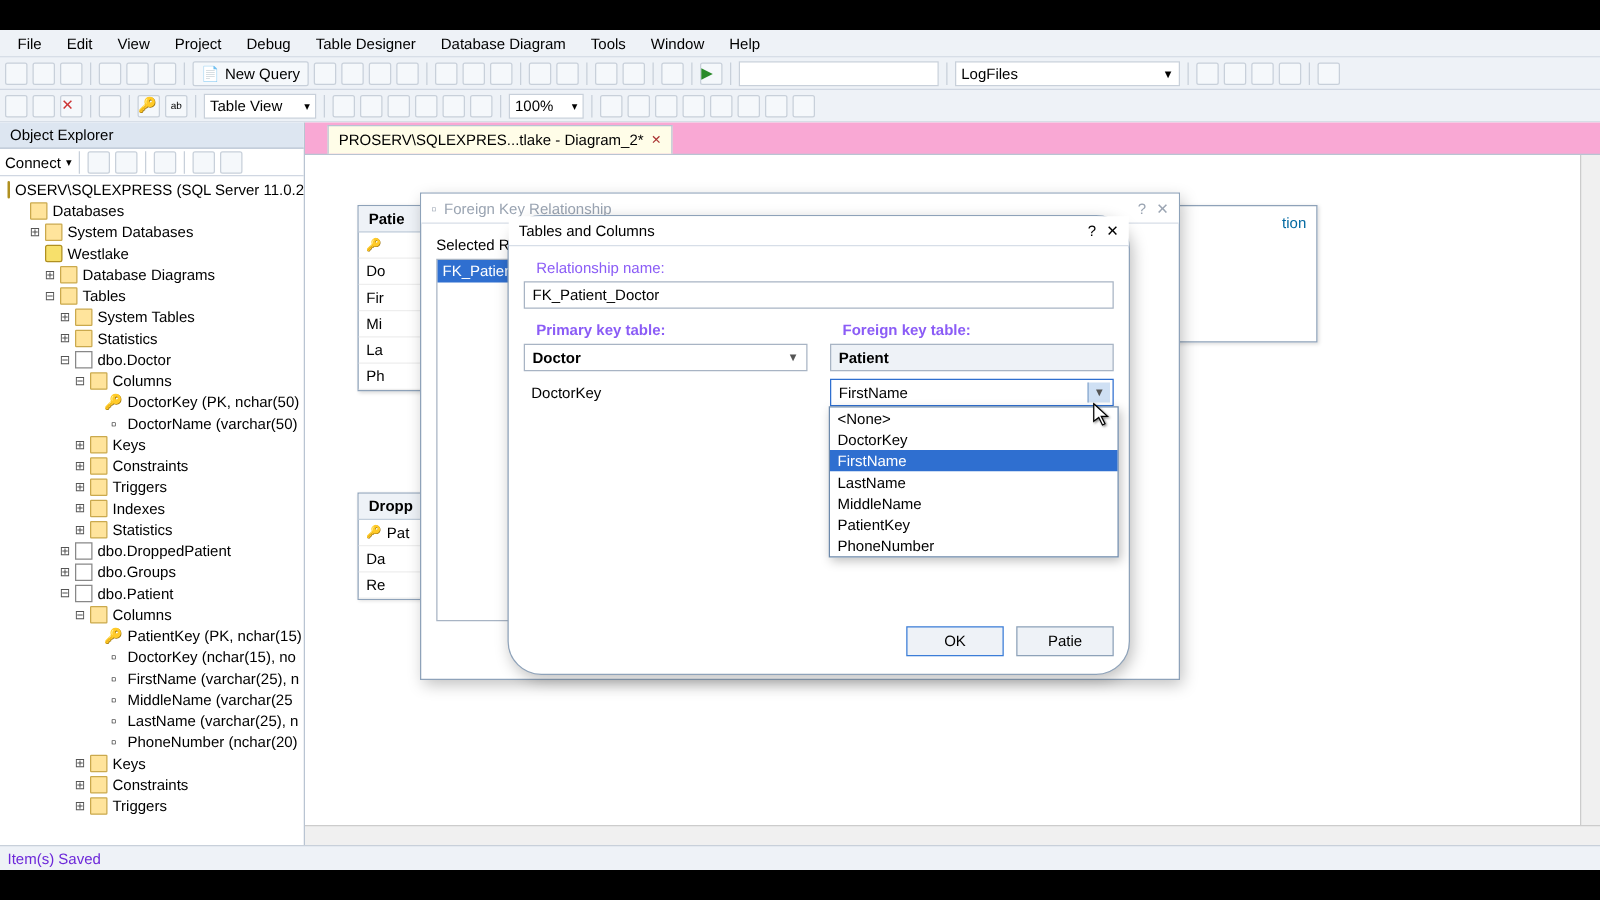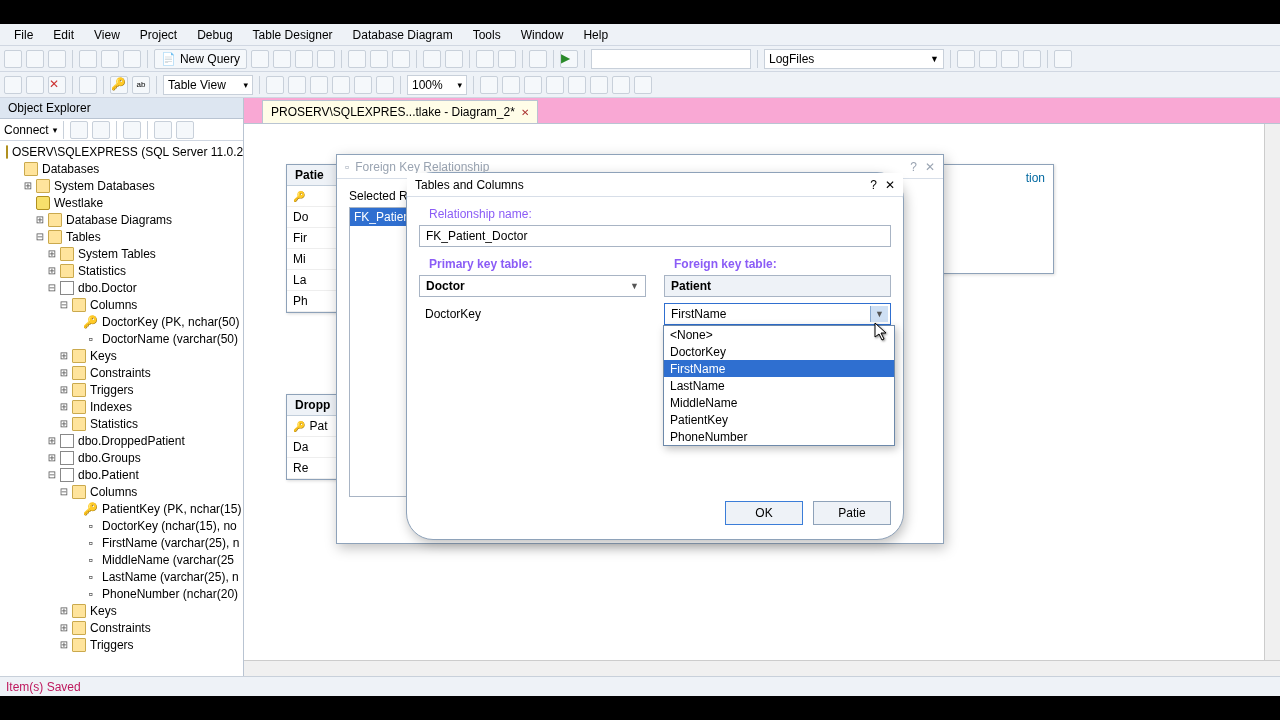--- a/index.html
+++ b/index.html
@@ -68,21 +68,21 @@
   .mapgrid .cell { height:22px; border:1px solid #d0d7e2; padding:0 6px; display:flex; align-items:center; background:#fff; }
 
   .btnrow { display:flex; justify-content:flex-end; gap:10px; padding:8px 12px 12px; }
   .btn { min-width:78px; height:24px; border:1px solid #8ea2b9; background:#eef2f7; display:flex; align-items:center; justify-content:center; }
   .btn.primary { border:1px solid #3b7dd8;margin-left:40px; }
 
   .dropdown { position:absolute; border:1px solid #6d89aa; background:#fff; box-shadow:2px 3px 8px rgba(0,0,0,.25); }
   .dropdown .opt { height:17px; padding:0 6px; display:flex; align-items:center; }
   .dropdown .opt.sel { background:#2f6fd0; color:#fff; }
 
-  .statusbar { position:absolute; left:0; right:0; bottom:0; height:20px; background:#eef2f7; border-top:1px solid #c8d0da; display:flex; align-items:center; padding:0 6px; color:#be185d; }
+  .statusbar { position:absolute; left:0; right:0; bottom:0; height:20px; background:#eef2f7; border-top:1px solid #c8d0da; display:flex; align-items:center; padding:0 6px; color:#6d28d9; }
 
   
   .cursor { position:absolute; width:16px; height:20px; pointer-events:none; }
   .cursor svg { filter: drop-shadow(1px 1px 1px rgba(0,0,0,.5)); }
 
   .fk-list { border:1px solid #a8b4c4; width:60px; height:290px; background:#fff; }
   .fk-list .item { background:#2f6fd0; color:#fff; padding:2px 4px; overflow:hidden; }
 </style>
 </head>
 <body>

